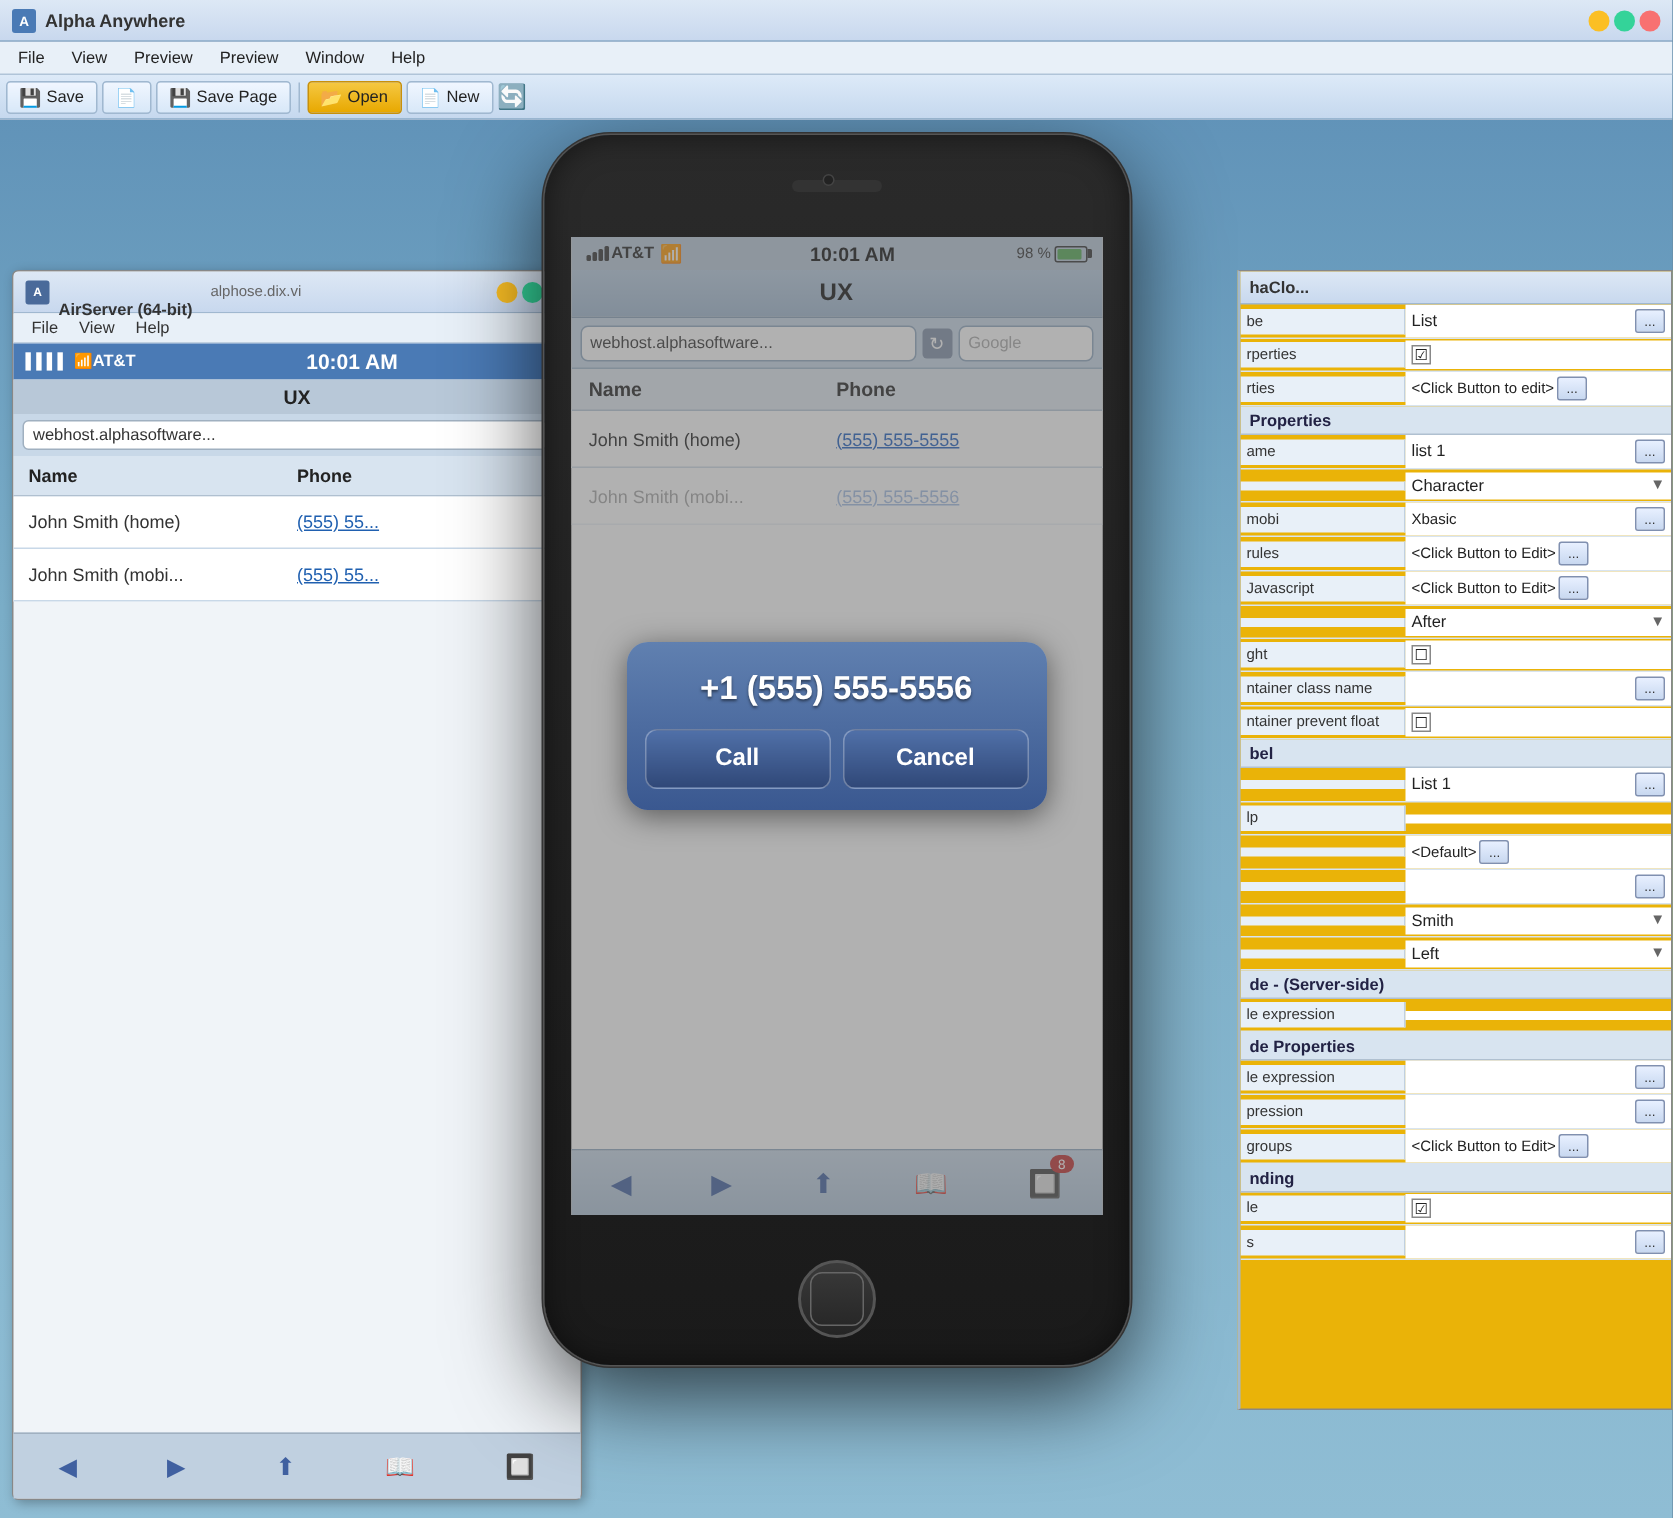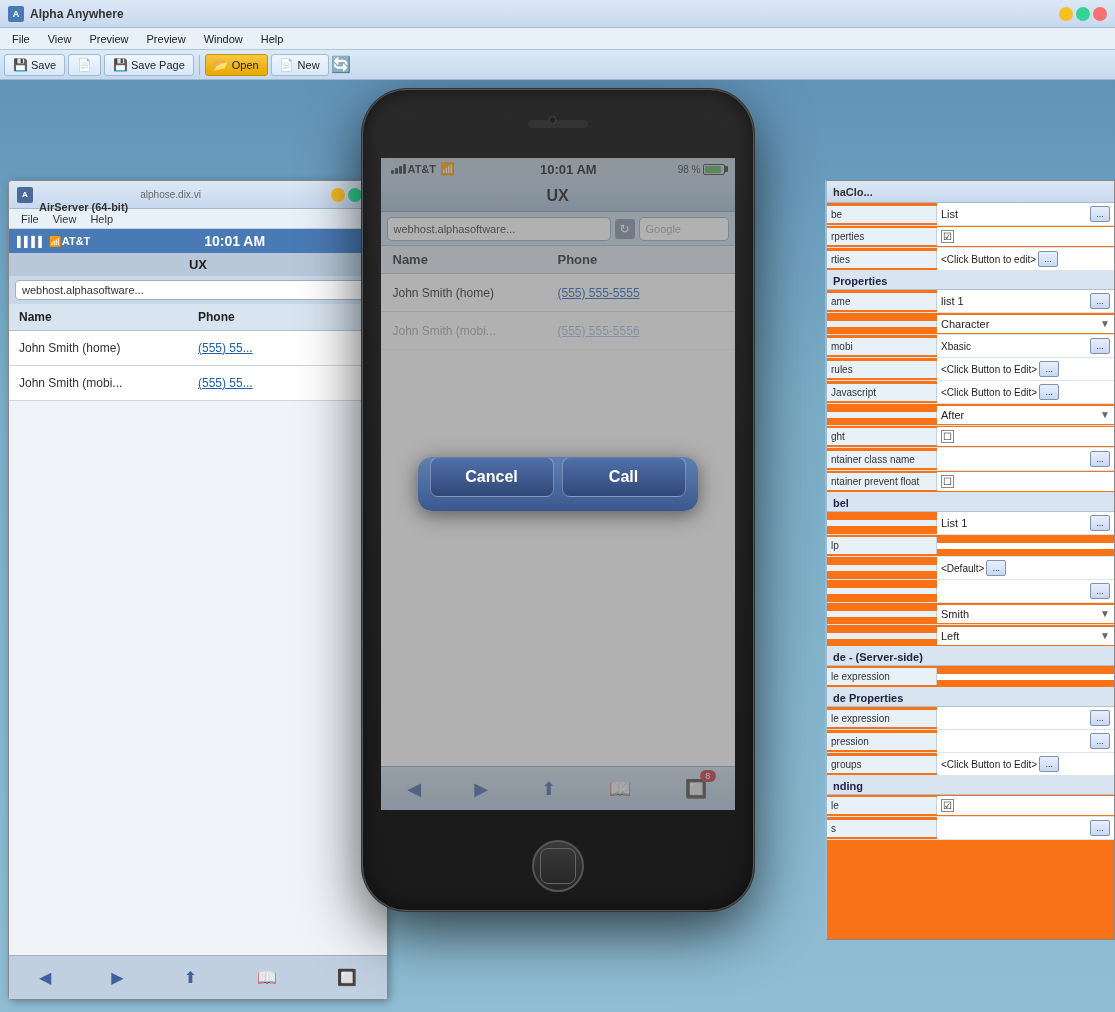--- a/index.html
+++ b/index.html
@@ -230,21 +230,21 @@
       color: #2060b0;
       text-decoration: underline;
     }
 
     
     .properties-panel {
       position: absolute;
       top: 100px; right: 0;
       width: 290px;
       height: 760px;
-      background: #f97316;
+      background: #eab308;
       border: 1px solid #888;
       border-left: 2px solid #a0b8d0;
       z-index: 6;
     }
     .properties-header {
       height: 22px;
       background: linear-gradient(180deg, #dde8f5 0%, #c8d8ee 100%);
       border-bottom: 1px solid #a0b8d0;
       display: flex;
       align-items: center;
@@ -915,23 +915,24 @@
           <span class="ios-cell-link">(555) 555-5555</span>
         </div>
 
         <div class="ios-table-row dimmed">
           <span class="ios-cell">John Smith (mobi...</span>
           <span class="ios-cell-link">(555) 555-5556</span>
         </div>
 
         <div class="ios-overlay">
           <div class="ios-call-dialog">
+            <div class="ios-call-number">+1 (555) 555-5556</div>
             <div class="ios-call-buttons">
+              <div class="ios-call-btn call">Call</div>
               <div class="ios-call-btn cancel">Cancel</div>
-              <div class="ios-call-btn call">Call</div>
             </div>
           </div>
         </div>
 
         <div class="ios-bottom-nav">
           <span class="ios-nav-btn">◀</span>
           <span class="ios-nav-btn">▶</span>
           <span class="ios-nav-btn">⬆</span>
           <span class="ios-nav-btn">📖</span>
           <span class="ios-nav-btn">🔲

